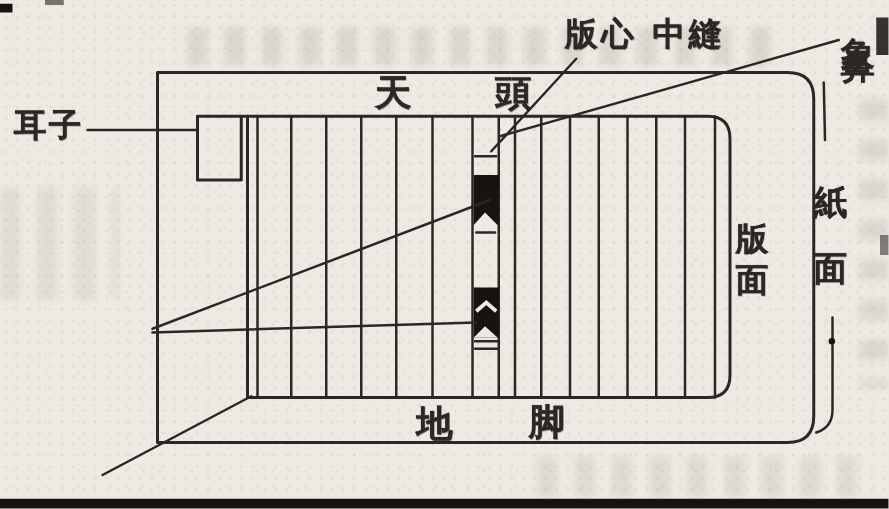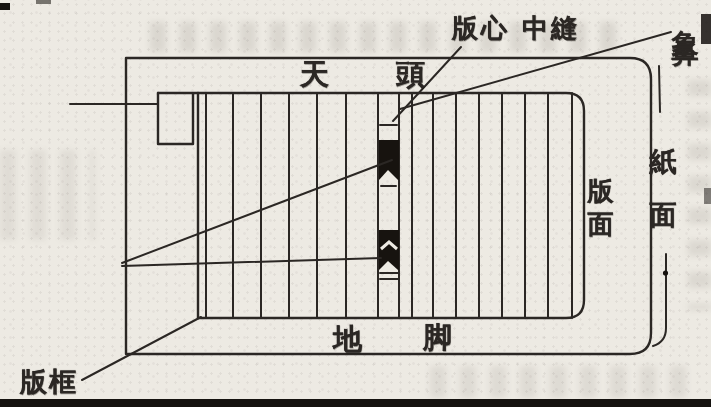--- a/index.html
+++ b/index.html
@@ -92,23 +92,23 @@
       <path class="ln thin" d="M671,32 L400,109"></path>
       <path class="ln thin" d="M122,266 L381,258"></path>
       <path class="ln thin" d="M122,263 L392,160"></path>
       <path class="ln thin" d="M82,380 L201,317"></path>
       <path class="ln thin" d="M659,66 L660,112"></path>
       <path class="ln thin" d="M666,254 V328 Q666,342 653,346"></path>
       <circle class="mk" cx="665.5" cy="273" r="2.6"></circle>
     </g>
   </svg>
 
+  <div class="lbl" style="left:11px;top:88px;font-size:26px;letter-spacing:2px;">耳子</div>
 
 
-  <div class="lbl" style="left:20px;top:368px;font-size:27px;letter-spacing:2px;">版框</div>
 
   <div class="lbl" style="left:452px;top:15px;font-size:26px;letter-spacing:3px;text-align:center;">版心 中縫</div>
 
   <div class="lbl vtext" style="left:672px;top:8px;font-size:27px;letter-spacing:9px;">象鼻</div>
 
   <div class="lbl vtext" style="left:650px;top:126px;font-size:27px;letter-spacing:55px;">紙面</div>
 
   <div class="lbl vtext" style="left:588px;top:157px;font-size:26px;letter-spacing:35px;">版面</div>
 
   <span class="lbl" style="left:300px;top:60px;font-size:29px;">天</span>

